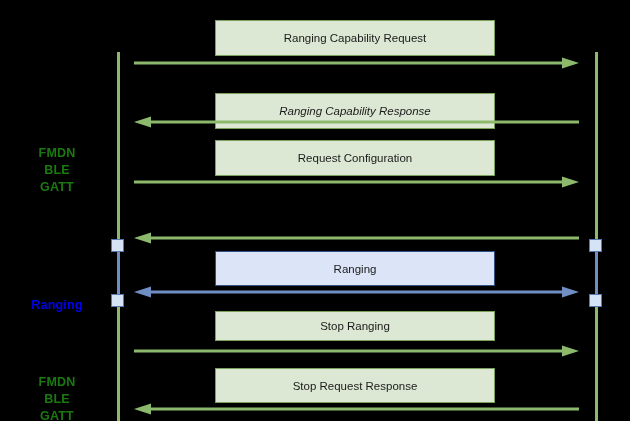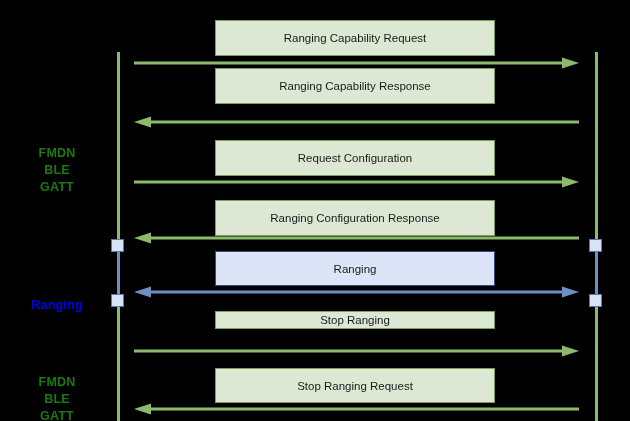--- a/index.html
+++ b/index.html
@@ -116,62 +116,61 @@
 GATT</div>
 
   <div class="msg-box green" style="top:20px; height:36px;">Ranging Capability Request</div>
   <div class="arrow" style="left:134px; top:57px; width:445px;">
     <svg width="445" height="12" viewBox="0 0 445 12">
       <line x1="0" y1="6" x2="437" y2="6" stroke="#8cb96b" stroke-width="3"></line>
       <polygon points="445,6 428,0.5 428,11.5" fill="#8cb96b"></polygon>
     </svg>
   </div>
 
-  <div class="msg-box green" style="top:68px; height:36px;">Ranging Capability Response</div>
+  <div class="msg-box green" style="top:93px; height:36px;font-style:italic;">Ranging Capability Response</div>
   <div class="arrow" style="left:134px; top:116px; width:445px;">
     <svg width="445" height="12" viewBox="0 0 445 12">
       <line x1="8" y1="6" x2="445" y2="6" stroke="#8cb96b" stroke-width="3"></line>
       <polygon points="0,6 17,0.5 17,11.5" fill="#8cb96b"></polygon>
     </svg>
   </div>
 
   <div class="msg-box green" style="top:140px; height:36px;">Request Configuration</div>
   <div class="arrow" style="left:134px; top:176px; width:445px;">
     <svg width="445" height="12" viewBox="0 0 445 12">
       <line x1="0" y1="6" x2="437" y2="6" stroke="#8cb96b" stroke-width="3"></line>
       <polygon points="445,6 428,0.5 428,11.5" fill="#8cb96b"></polygon>
     </svg>
   </div>
 
-  <div class="msg-box green" style="top:200px; height:36px;">Ranging Configuration Response</div>
   <div class="arrow" style="left:134px; top:232px; width:445px;">
     <svg width="445" height="12" viewBox="0 0 445 12">
       <line x1="8" y1="6" x2="445" y2="6" stroke="#8cb96b" stroke-width="3"></line>
       <polygon points="0,6 17,0.5 17,11.5" fill="#8cb96b"></polygon>
     </svg>
   </div>
 
   <div class="msg-box blue" style="top:251px; height:35px;">Ranging</div>
   <div class="arrow" style="left:134px; top:286px; width:445px;">
     <svg width="445" height="12" viewBox="0 0 445 12">
       <line x1="8" y1="6" x2="437" y2="6" stroke="#6f8ec4" stroke-width="3"></line>
       <polygon points="0,6 17,0.5 17,11.5" fill="#6f8ec4"></polygon>
       <polygon points="445,6 428,0.5 428,11.5" fill="#6f8ec4"></polygon>
     </svg>
   </div>
 
-  <div class="msg-box green" style="top:311px; height:18px;">Stop Ranging</div>
+  <div class="msg-box green" style="top:311px; height:30px;">Stop Ranging</div>
   <div class="arrow" style="left:134px; top:345px; width:445px;">
     <svg width="445" height="12" viewBox="0 0 445 12">
       <line x1="0" y1="6" x2="437" y2="6" stroke="#8cb96b" stroke-width="3"></line>
       <polygon points="445,6 428,0.5 428,11.5" fill="#8cb96b"></polygon>
     </svg>
   </div>
 
-  <div class="msg-box green" style="top:368px; height:35px;">Stop Ranging Request</div>
+  <div class="msg-box green" style="top:368px; height:35px;">Stop Request Response</div>
   <div class="arrow" style="left:134px; top:403px; width:445px;">
     <svg width="445" height="12" viewBox="0 0 445 12">
       <line x1="8" y1="6" x2="445" y2="6" stroke="#8cb96b" stroke-width="3"></line>
       <polygon points="0,6 17,0.5 17,11.5" fill="#8cb96b"></polygon>
     </svg>
   </div>
 
 </div>
 
 </body></html>

